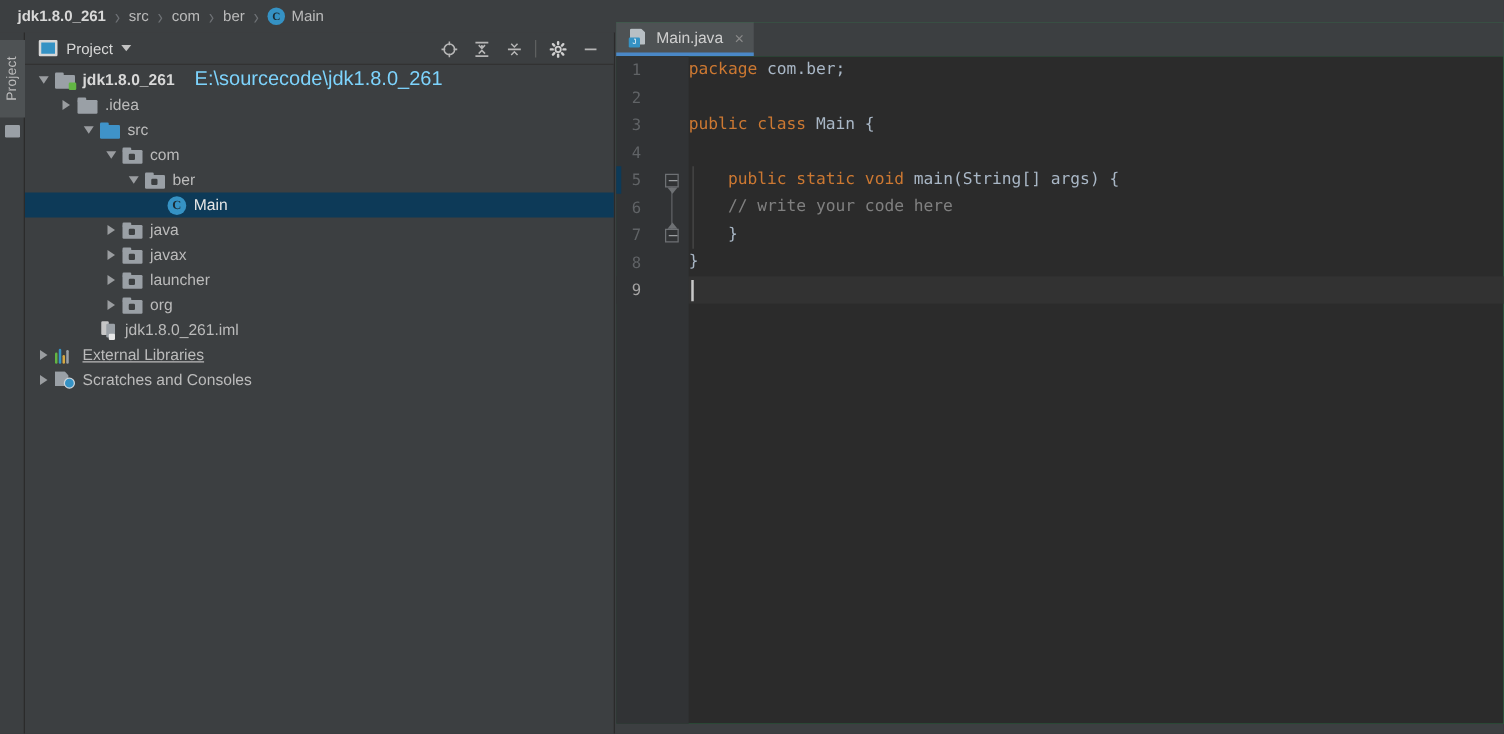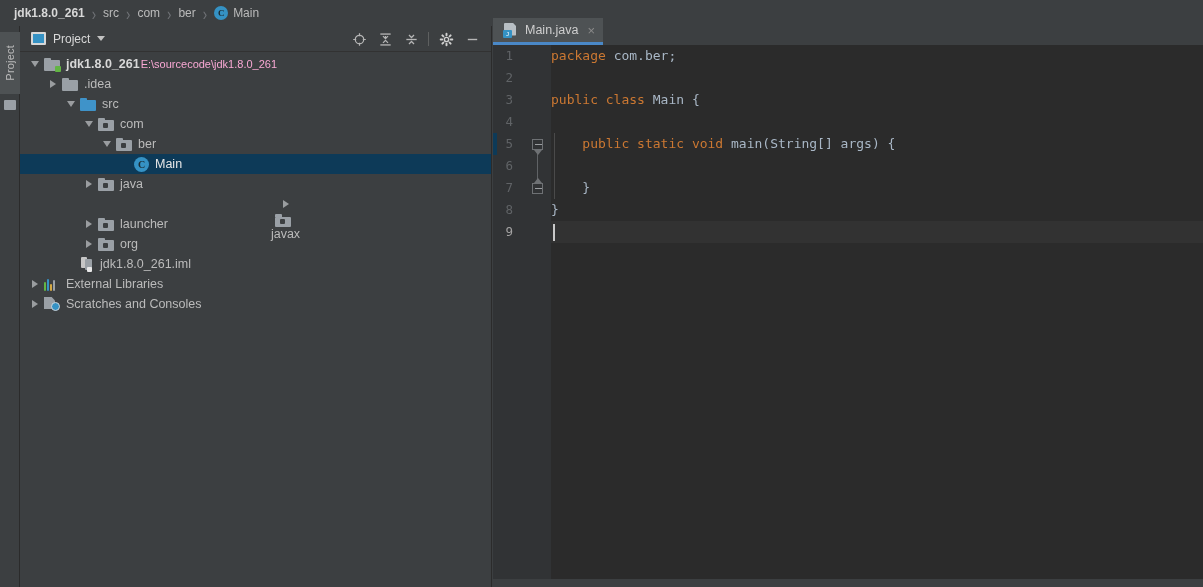--- a/index.html
+++ b/index.html
@@ -104,21 +104,21 @@
     border-left: 6px solid #9a9da0;
   }
   .arrow.open {
     border: none;
     border-left: 4px solid transparent; border-right: 4px solid transparent;
     border-top: 6px solid #9a9da0;
   }
   .ico { flex: 0 0 auto; margin-right: 6px; display: flex; align-items: center; }
   .row-text { flex: 0 0 auto; }
   .row-text.bold { font-weight: bold; color: #d8d8d8; }
-  .row-sub { color: #f9a8d4; margin-left: 1px; font-size: 11px; }
+  .row-sub { color: #7dd3fc; margin-left: 16px; font-size: 16px; }
   .row-text.selected-text { color: #e6e6e6; }
 
   
   .folder { width: 16px; height: 13px; position: relative; }
   .folder .tab {
     position: absolute; left: 0; top: 0; width: 7px; height: 3px;
     border-radius: 1px 1px 0 0;
   }
   .folder .body {
     position: absolute; left: 0; top: 2.5px; width: 16px; height: 10.5px;
@@ -443,21 +443,21 @@
         <span class="ico">
           <span class="pkg">
               <span class="tab"></span>
               <span class="body"></span>
               <span class="dot"></span>
             </span>
         </span>
         <span class="row-text">java</span>
       </div>
 
-      <div class="tree-row" style="padding-left:60px;flex-direction:column;">
+      <div class="tree-row" style="padding-left:60px;">
         <span class="tw">
             <i class="arrow"></i>
           </span>
         <span class="ico">
           <span class="pkg">
               <span class="tab"></span>
               <span class="body"></span>
               <span class="dot"></span>
             </span>
         </span>
@@ -496,21 +496,21 @@
         <span class="ico">
           <span class="iml-ico">
               <span class="p1"></span>
               <span class="p2"></span>
               <span class="p3"></span>
             </span>
         </span>
         <span class="row-text">jdk1.8.0_261.iml</span>
       </div>
 
-      <div class="tree-row" style="padding-left:6px;">
+      <div class="tree-row" style="padding-left:6px;text-decoration:underline;">
         <span class="tw">
             <i class="arrow"></i>
           </span>
         <span class="ico">
           <span class="extlib-ico">
             <i style="height:9px;background:#62b543;"></i>
             <i style="height:12px;background:#3592c4;"></i>
             <i style="height:7px;background:#d4a843;"></i>
             <i style="height:11px;background:#9aa0a6;"></i>
           </span>
@@ -576,20 +576,21 @@
         <div class="cl" style="top:0px;"><span class="kw">package </span><span class="pl">com.ber;</span></div>
 
         <div class="cl" style="top:22px;"></div>
 
         <div class="cl" style="top:44px;"><span class="kw">public class </span><span class="pl">Main {</span></div>
 
         <div class="cl" style="top:66px;"></div>
 
         <div class="cl" style="top:88px;"><span class="pl">    </span><span class="kw">public static void </span><span class="pl">main(String[] args) {</span></div>
 
+        <div class="cl" style="top:110px;"><span class="pl">    </span><span class="cm">// write your code here</span></div>
 
         <div class="cl" style="top:132px;"><span class="pl">    }</span></div>
 
         <div class="cl" style="top:154px;"><span class="pl">}</span></div>
 
         <div class="cl" style="top:176px;"></div>
 
         <div class="caret" style="left:2px;top:179px;"></div>
       </div>
 

